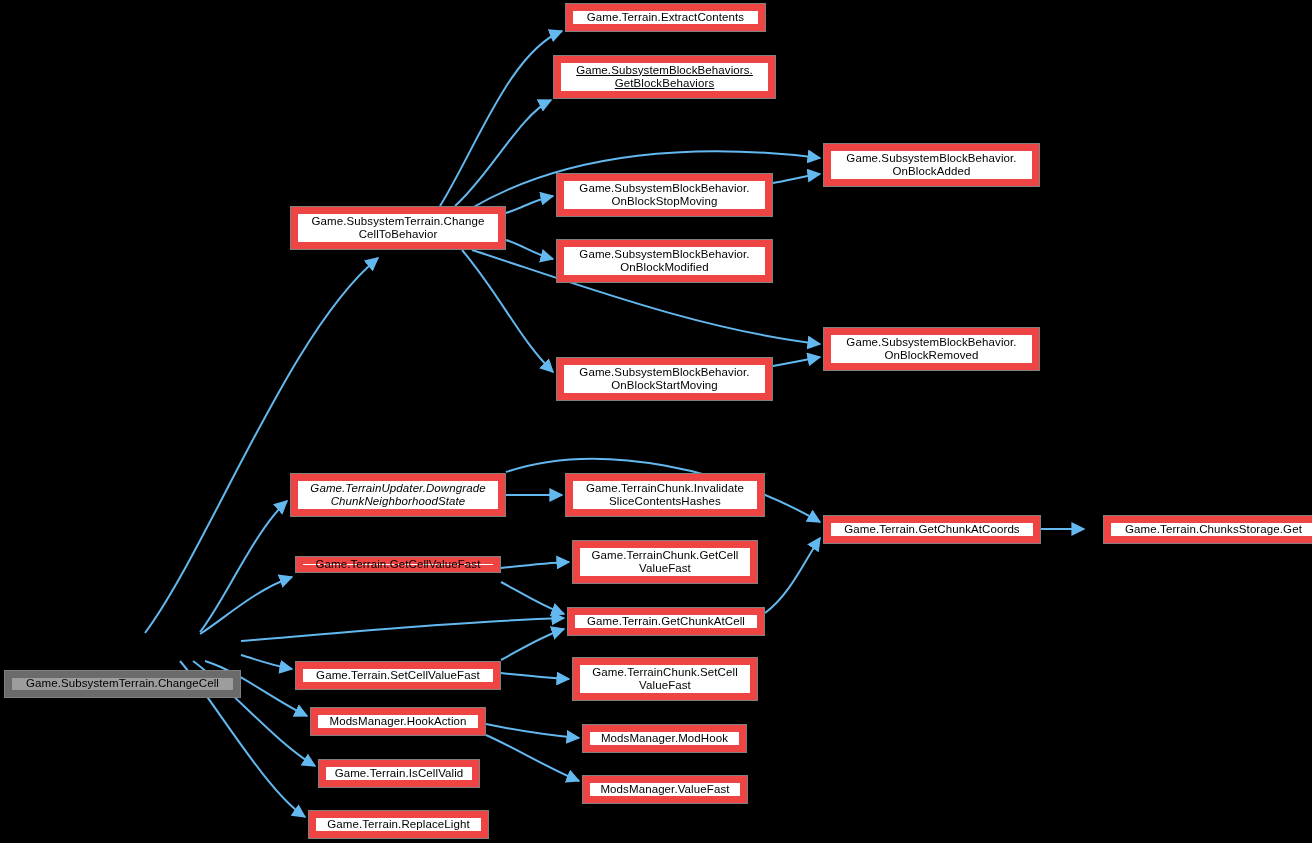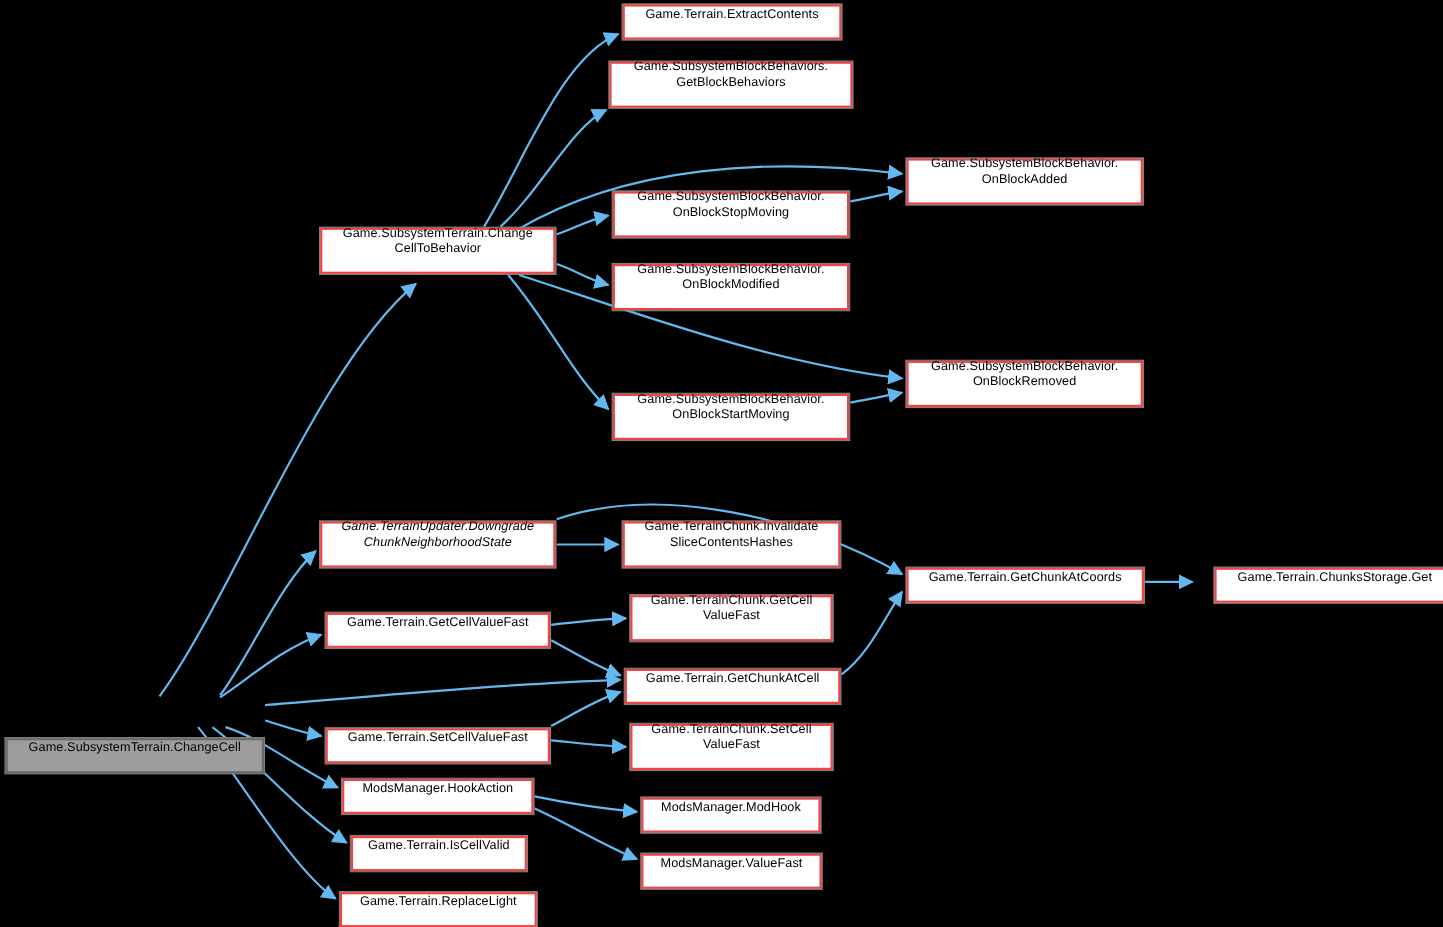--- a/index.html
+++ b/index.html
@@ -1,24 +1,24 @@
 <!DOCTYPE html>
 <html><head>
 <meta charset="utf-8">
 <title>Call Graph</title>
 <style>
   html,body{margin:0;padding:0;background:#000;}
   #canvas{position:relative;width:1312px;height:843px;background:#000;overflow:hidden;
           font-family:"Liberation Sans","DejaVu Sans",sans-serif;}
   svg#edges{position:absolute;left:0;top:0;width:1312px;height:843px;}
   .node{position:absolute;box-sizing:border-box;background:#ffffff;
-        border:2px solid #ef4444;outline:1px solid #7f7f7f;
-        display:flex;align-items:flex-end;justify-content:center;text-align:center;
+        border:7px solid #ef4444;outline:1px solid #7f7f7f;
+        display:flex;align-items:center;justify-content:center;text-align:center;
         color:#000000;font-size:11.5px;line-height:13.5px;letter-spacing:0.1px;
-        padding:14px 4px;}
+        padding:0 4px;}
   .node.highlight{background:#9d9d9d;border-color:#6b6b6b;}
   .node span{display:block;width:100%;}
 </style>
 </head>
 <body>
 
 <div id="canvas" style="background: rgb(0, 0, 0);">
   <svg id="edges" xmlns="http://www.w3.org/2000/svg">
     <defs>
       <marker id="ah" viewBox="0 0 10 10" refX="9" refY="5" markerWidth="7" markerHeight="7" orient="auto-start-reverse">
@@ -58,21 +58,21 @@
   <div id="node-layer">
       <div class="node highlight" title="Game.SubsystemTerrain.ChangeCell" style="left: 5px; top: 634px; width: 235px; height: 26px; margin-top: 37px;">
         <span>Game.SubsystemTerrain.ChangeCell</span>
       </div>
       <div class="node" title="Game.SubsystemTerrain.ChangeCellToBehavior" style="left: 291px; top: 207px; width: 214px; height: 42px;">
         <span>Game.SubsystemTerrain.Change<br>CellToBehavior</span>
       </div>
       <div class="node" title="Game.Terrain.ExtractContents" style="left: 566px; top: 4px; width: 199px; height: 27px;">
         <span>Game.Terrain.ExtractContents</span>
       </div>
-      <div class="node" title="Game.SubsystemBlockBehaviors.GetBlockBehaviors" style="left: 554px; top: 56px; width: 221px; height: 42px;">
+      <div class="node" title="Game.SubsystemBlockBehaviors.GetBlockBehaviors" style="left: 554px; top: 56px; width: 221px; height: 42px; text-decoration: underline;">
         <span>Game.SubsystemBlockBehaviors.<br>GetBlockBehaviors</span>
       </div>
       <div class="node" title="Game.SubsystemBlockBehavior.OnBlockAdded" style="left: 824px; top: 144px; width: 215px; height: 42px;">
         <span>Game.SubsystemBlockBehavior.<br>OnBlockAdded</span>
       </div>
       <div class="node" title="Game.SubsystemBlockBehavior.OnBlockStopMoving" style="left: 557px; top: 174px; width: 215px; height: 42px;">
         <span>Game.SubsystemBlockBehavior.<br>OnBlockStopMoving</span>
       </div>
       <div class="node" title="Game.SubsystemBlockBehavior.OnBlockModified" style="left: 557px; top: 240px; width: 215px; height: 42px;">
         <span>Game.SubsystemBlockBehavior.<br>OnBlockModified</span>

